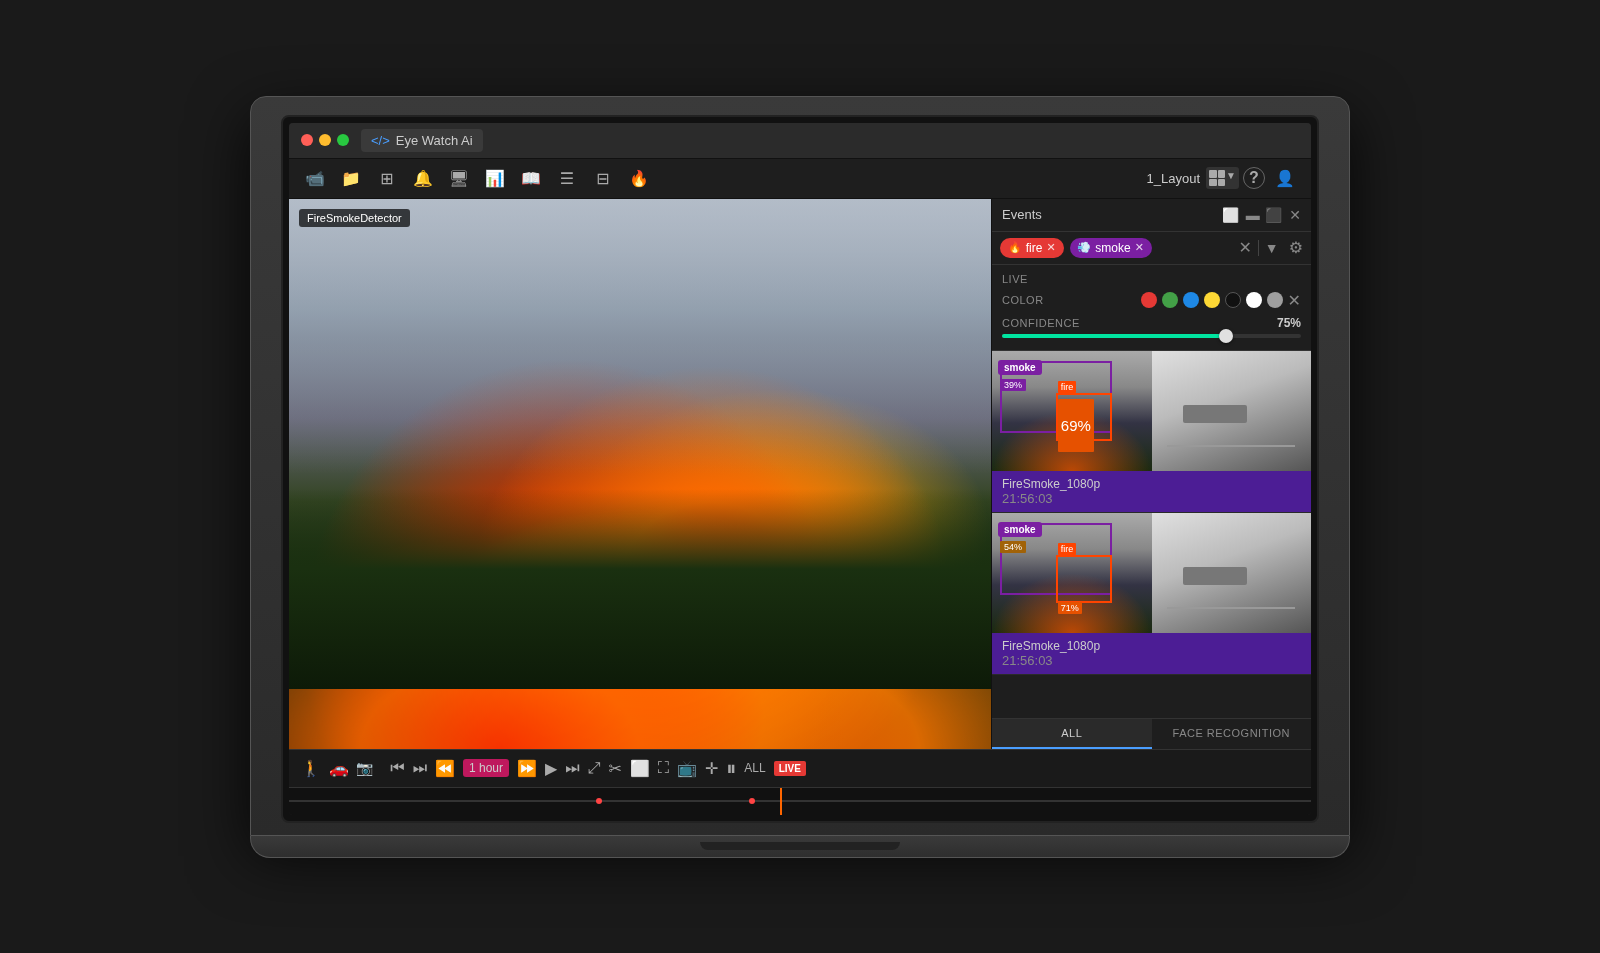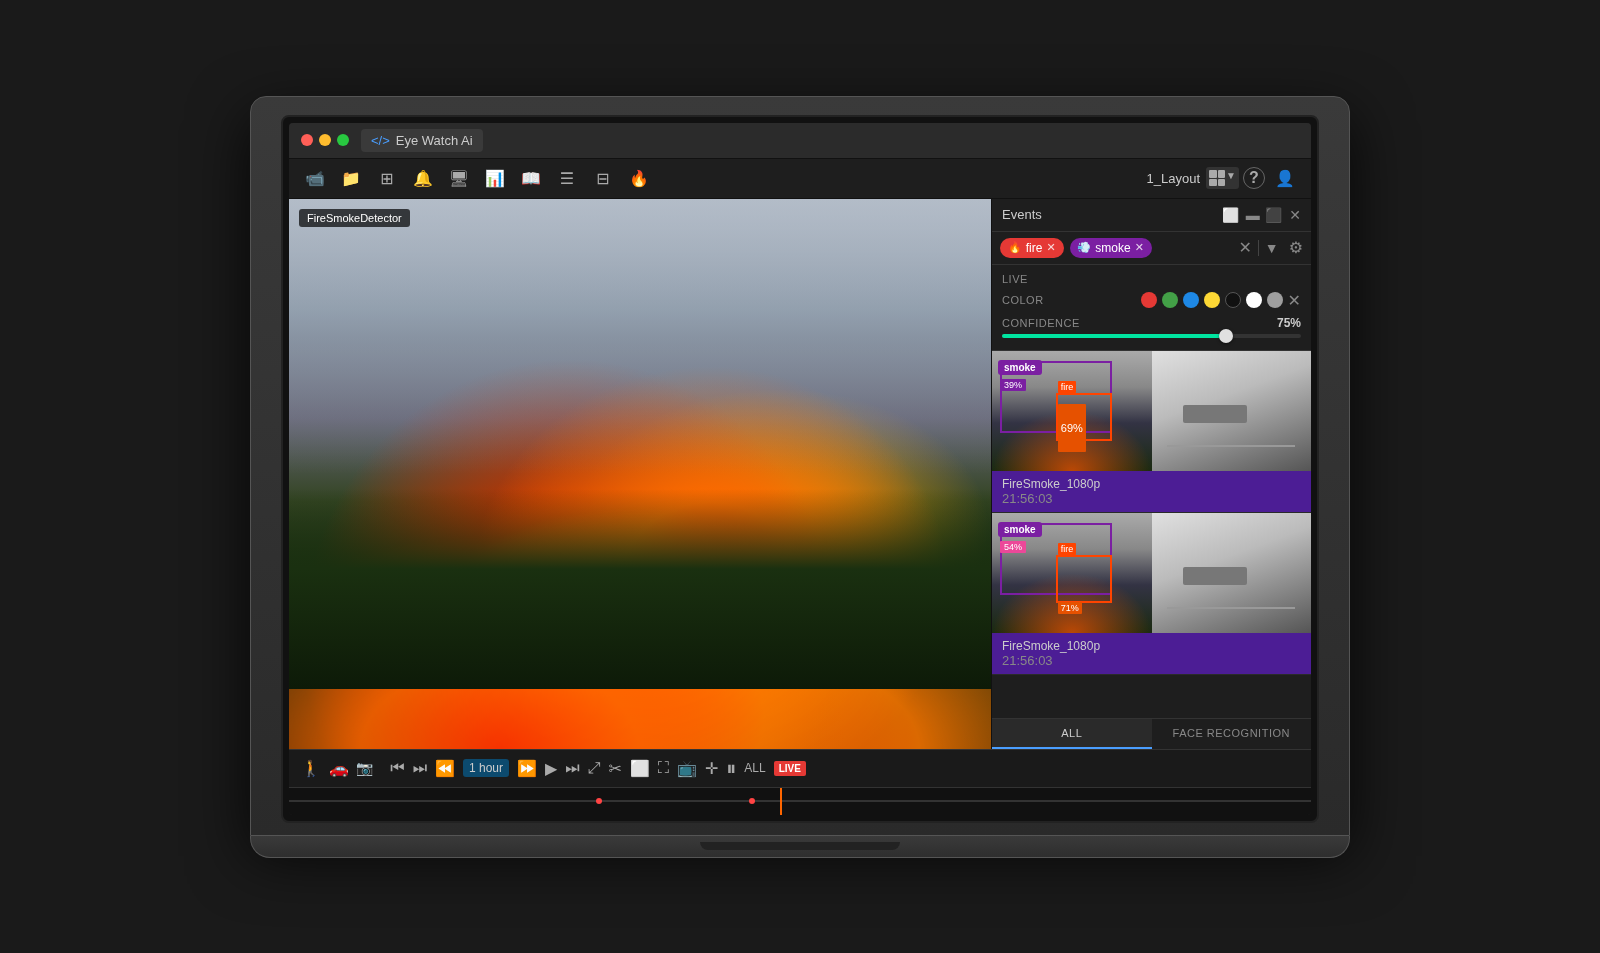--- a/index.html
+++ b/index.html
@@ -483,21 +483,21 @@
                 <div class="event-thumb">
                   <div class="scene-2" style="width:100%;height:100%;position:relative;">
 
                     <div style="position:absolute;left:0;top:0;width:50%;height:100%;background:linear-gradient(180deg,#aaa 0%,#888 30%,#334 60%,#1a2a10 100%);overflow:hidden;">
                       <div style="position:absolute;bottom:0;left:0;right:0;height:50%;background:radial-gradient(ellipse at 50% 100%,#ff5500 0%,transparent 70%);opacity:0.7;"></div>
 
                       <div style="position:absolute;top:10px;left:8px;width:70%;height:60%;border:2px solid #7b1fa2;"></div>
 
                       <div style="position:absolute;top:35%;left:40%;width:35%;height:40%;border:2px solid #ff4400;">
                         <span style="position:absolute;top:-14px;left:0;background:#ff4400;color:#fff;font-size:9px;padding:1px 3px;border-radius:1px;">fire</span>
-                        <span style="position:absolute;bottom:-13px;left:0;background:#e65100;color:#fff;font-size:11px;padding:18px 3px;border-radius:1px;">69%</span>
+                        <span style="position:absolute;bottom:-13px;left:0;background:#e65100;color:#fff;font-size:15px;padding:18px 3px;border-radius:1px;">69%</span>
                       </div>
                     </div>
 
                     <div style="position:absolute;right:0;top:0;width:50%;height:100%;background:linear-gradient(160deg,#e0e0e0 0%,#bbb 40%,#888 70%,#555 100%);">
                       <div style="position:absolute;bottom:20%;left:10%;width:80%;height:2px;background:#999;"></div>
                       <div style="position:absolute;bottom:40%;left:20%;width:40%;height:15%;background:#777;border-radius:2px;"></div>
                     </div>
 
                     <div style="position:absolute;top:6px;left:6px;">
                       <span class="event-tag event-tag-smoke">smoke</span>
@@ -529,21 +529,21 @@
 
                     <div style="position:absolute;right:0;top:0;width:50%;height:100%;background:linear-gradient(160deg,#e0e0e0 0%,#bbb 40%,#888 70%,#555 100%);">
                       <div style="position:absolute;bottom:20%;left:10%;width:80%;height:2px;background:#999;"></div>
                       <div style="position:absolute;bottom:40%;left:20%;width:40%;height:15%;background:#777;border-radius:2px;"></div>
                     </div>
 
                     <div style="position:absolute;top:6px;left:6px;">
                       <span class="event-tag event-tag-smoke">smoke</span>
                     </div>
 
-                    <div style="position:absolute;top:28px;left:8px;background:#ec4899;color:#fff;font-size:9px;padding:1px 4px;border-radius:1px;">54%</div>
+                    <div style="position:absolute;top:28px;left:8px;background:#a16207;color:#fff;font-size:9px;padding:1px 4px;border-radius:1px;">54%</div>
                   </div>
                 </div>
                 <div class="event-info">
                   <div class="event-camera">FireSmoke_1080p</div>
                   <div class="event-time">21:56:03</div>
                 </div>
               </div>
 
             </div>
 
@@ -557,21 +557,21 @@
 
         <div style="background:#1a1a1a;border-top:1px solid #333;padding:0 12px;height:38px;display:flex;align-items:center;gap:8px;">
 
           <span style="color:#4a9eff;font-size:16px;">🚶</span>
           <span style="color:#aaa;font-size:16px;">🚗</span>
           <span style="color:#aaa;font-size:14px;">📷</span>
 
           <span style="color:#aaa;font-size:16px;margin-left:8px;">⏮</span>
           <span style="color:#aaa;font-size:16px;">⏭</span>
           <span style="color:#aaa;font-size:16px;">⏪</span>
-          <span style="color:#ccc;font-size:12px;background:#0c4a6e;padding:2px 6px;border-radius:3px;">1 hour</span>
+          <span style="color:#ccc;font-size:12px;background:#be185d;padding:2px 6px;border-radius:3px;">1 hour</span>
           <span style="color:#aaa;font-size:16px;">⏩</span>
           <span style="color:#aaa;font-size:16px;">▶</span>
           <span style="color:#aaa;font-size:16px;">⏭</span>
           <span style="color:#aaa;font-size:16px;">⤢</span>
           <span style="color:#aaa;font-size:16px;">✂</span>
 
 
           <span style="color:#aaa;font-size:16px;">⬜</span>
           <span style="color:#aaa;font-size:16px;">⛶</span>
           <span style="color:#aaa;font-size:16px;">📺</span>

